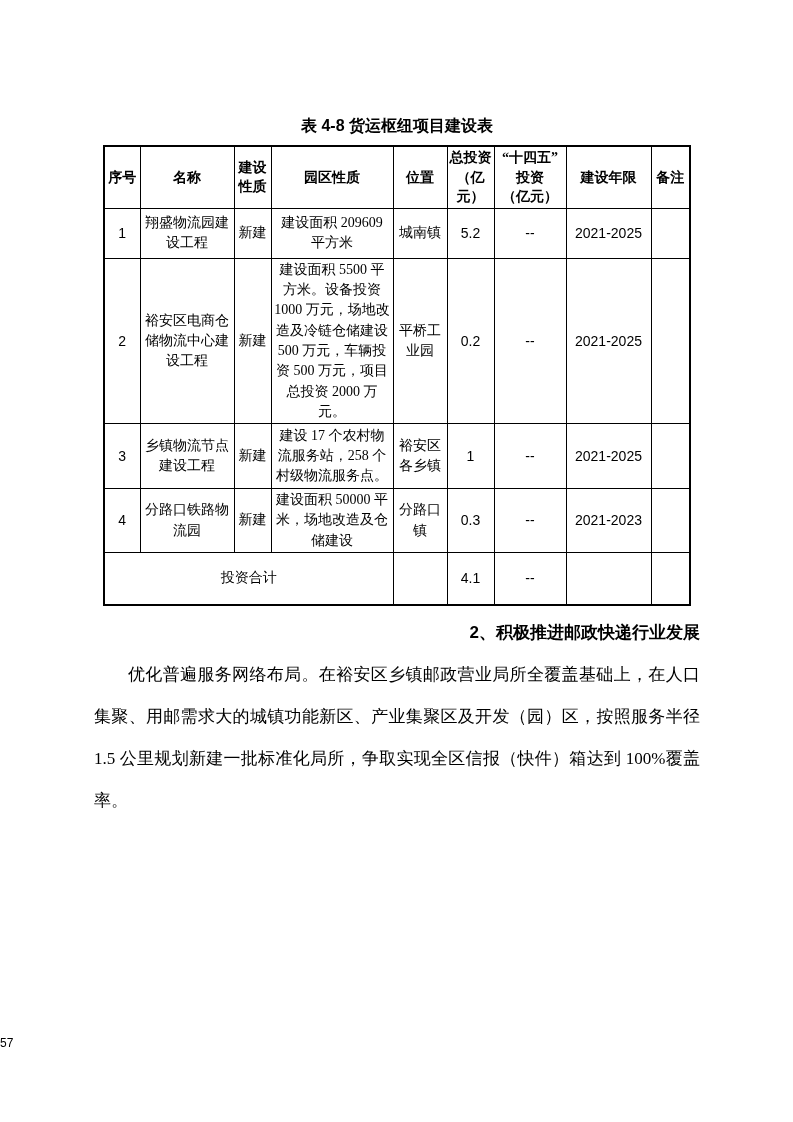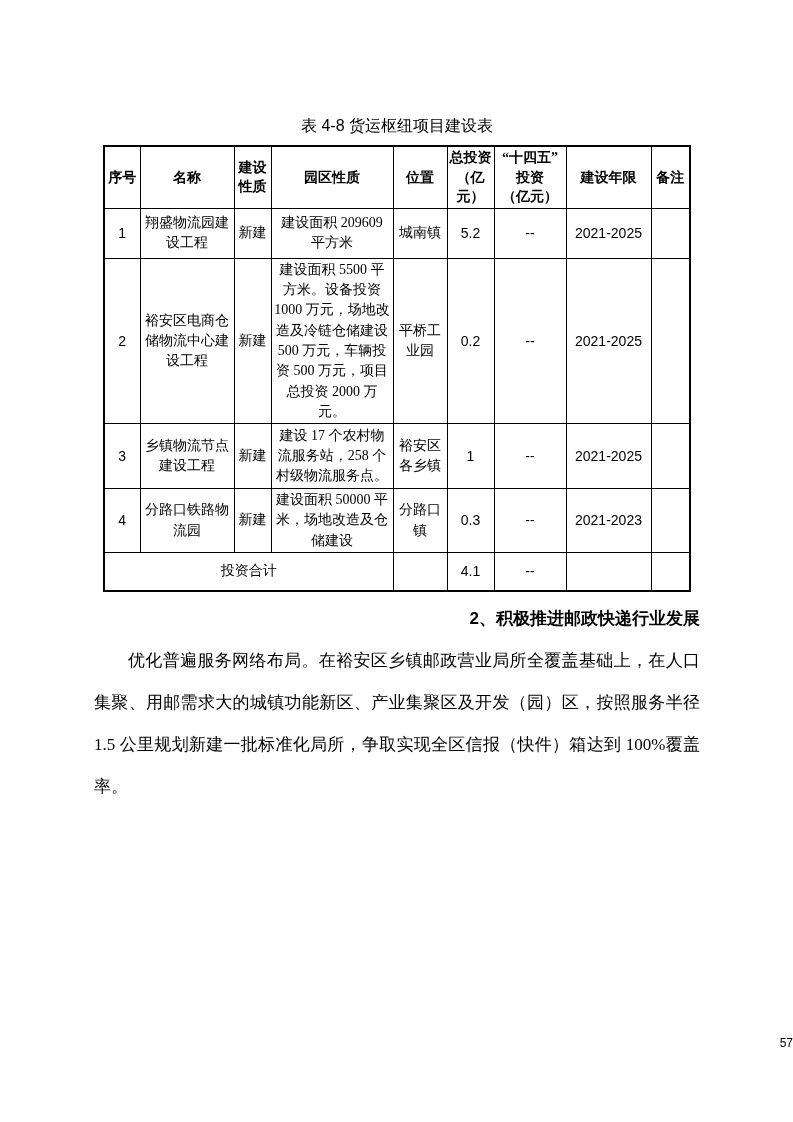--- a/index.html
+++ b/index.html
@@ -16,21 +16,21 @@
   .content-area {
     position: absolute;
     left: 94px;
     top: 0;
     width: 606px;
   }
   .table-title {
     margin-top: 115px;
     text-align: center;
     font-family: "Liberation Sans", "DejaVu Sans", sans-serif;
-    font-weight: normal;
+    font-weight: bold;
     font-size: 16px;
     line-height: 22px;
   }
   table.project-table {
     margin: 8px auto 0 auto;
     width: 586px;
     border-collapse: collapse;
     table-layout: fixed;
     border: 2px solid #000000;
   }
@@ -45,40 +45,40 @@
     white-space: pre-line;
     padding: 1px 2px;
     overflow: hidden;
   }
   table.project-table th { font-weight: bold; line-height: 1.4; }
   tr.r-header { height: 62px; }
   tr.r-1 { height: 50px; }
   tr.r-2 { height: 165px; }
   tr.r-3 { height: 65px; }
   tr.r-4 { height: 62px; }
-  tr.r-total { height: 38px; }
+  tr.r-total { height: 52px; }
   .num { font-family: "Liberation Sans", "DejaVu Sans", sans-serif; }
   .text-block {
     margin-top: 6px;
     font-size: 17px;
     line-height: 42px;
     text-align: justify;
   }
   .text-block p { margin: 0; text-indent: 2em; }
   .section-heading {
     font-weight: bold;
     font-family: "Liberation Sans", "DejaVu Sans", sans-serif;
     text-align: right;
   }
   .page-number {
     position: absolute;
     left: 0;
     right: 0;
     top: 1036px;
-    text-align: right;
+    text-align: left;
     font-size: 12px;
     font-family: "Liberation Sans", "DejaVu Sans", sans-serif;
   }
 </style>
 </head>
 <body>
 
 <div class="page">
   <div class="content-area">
 

